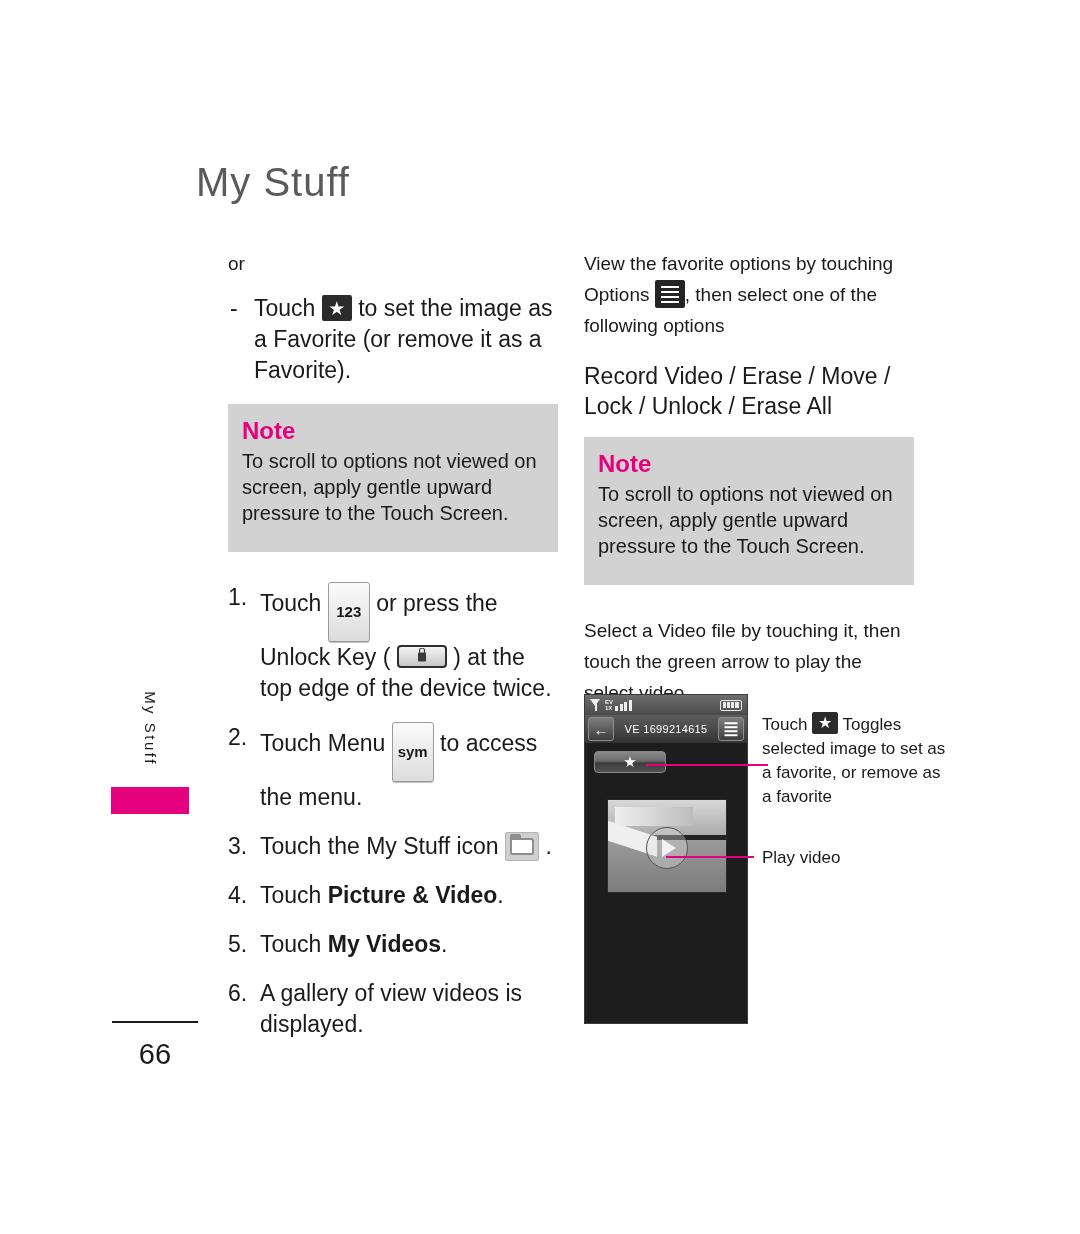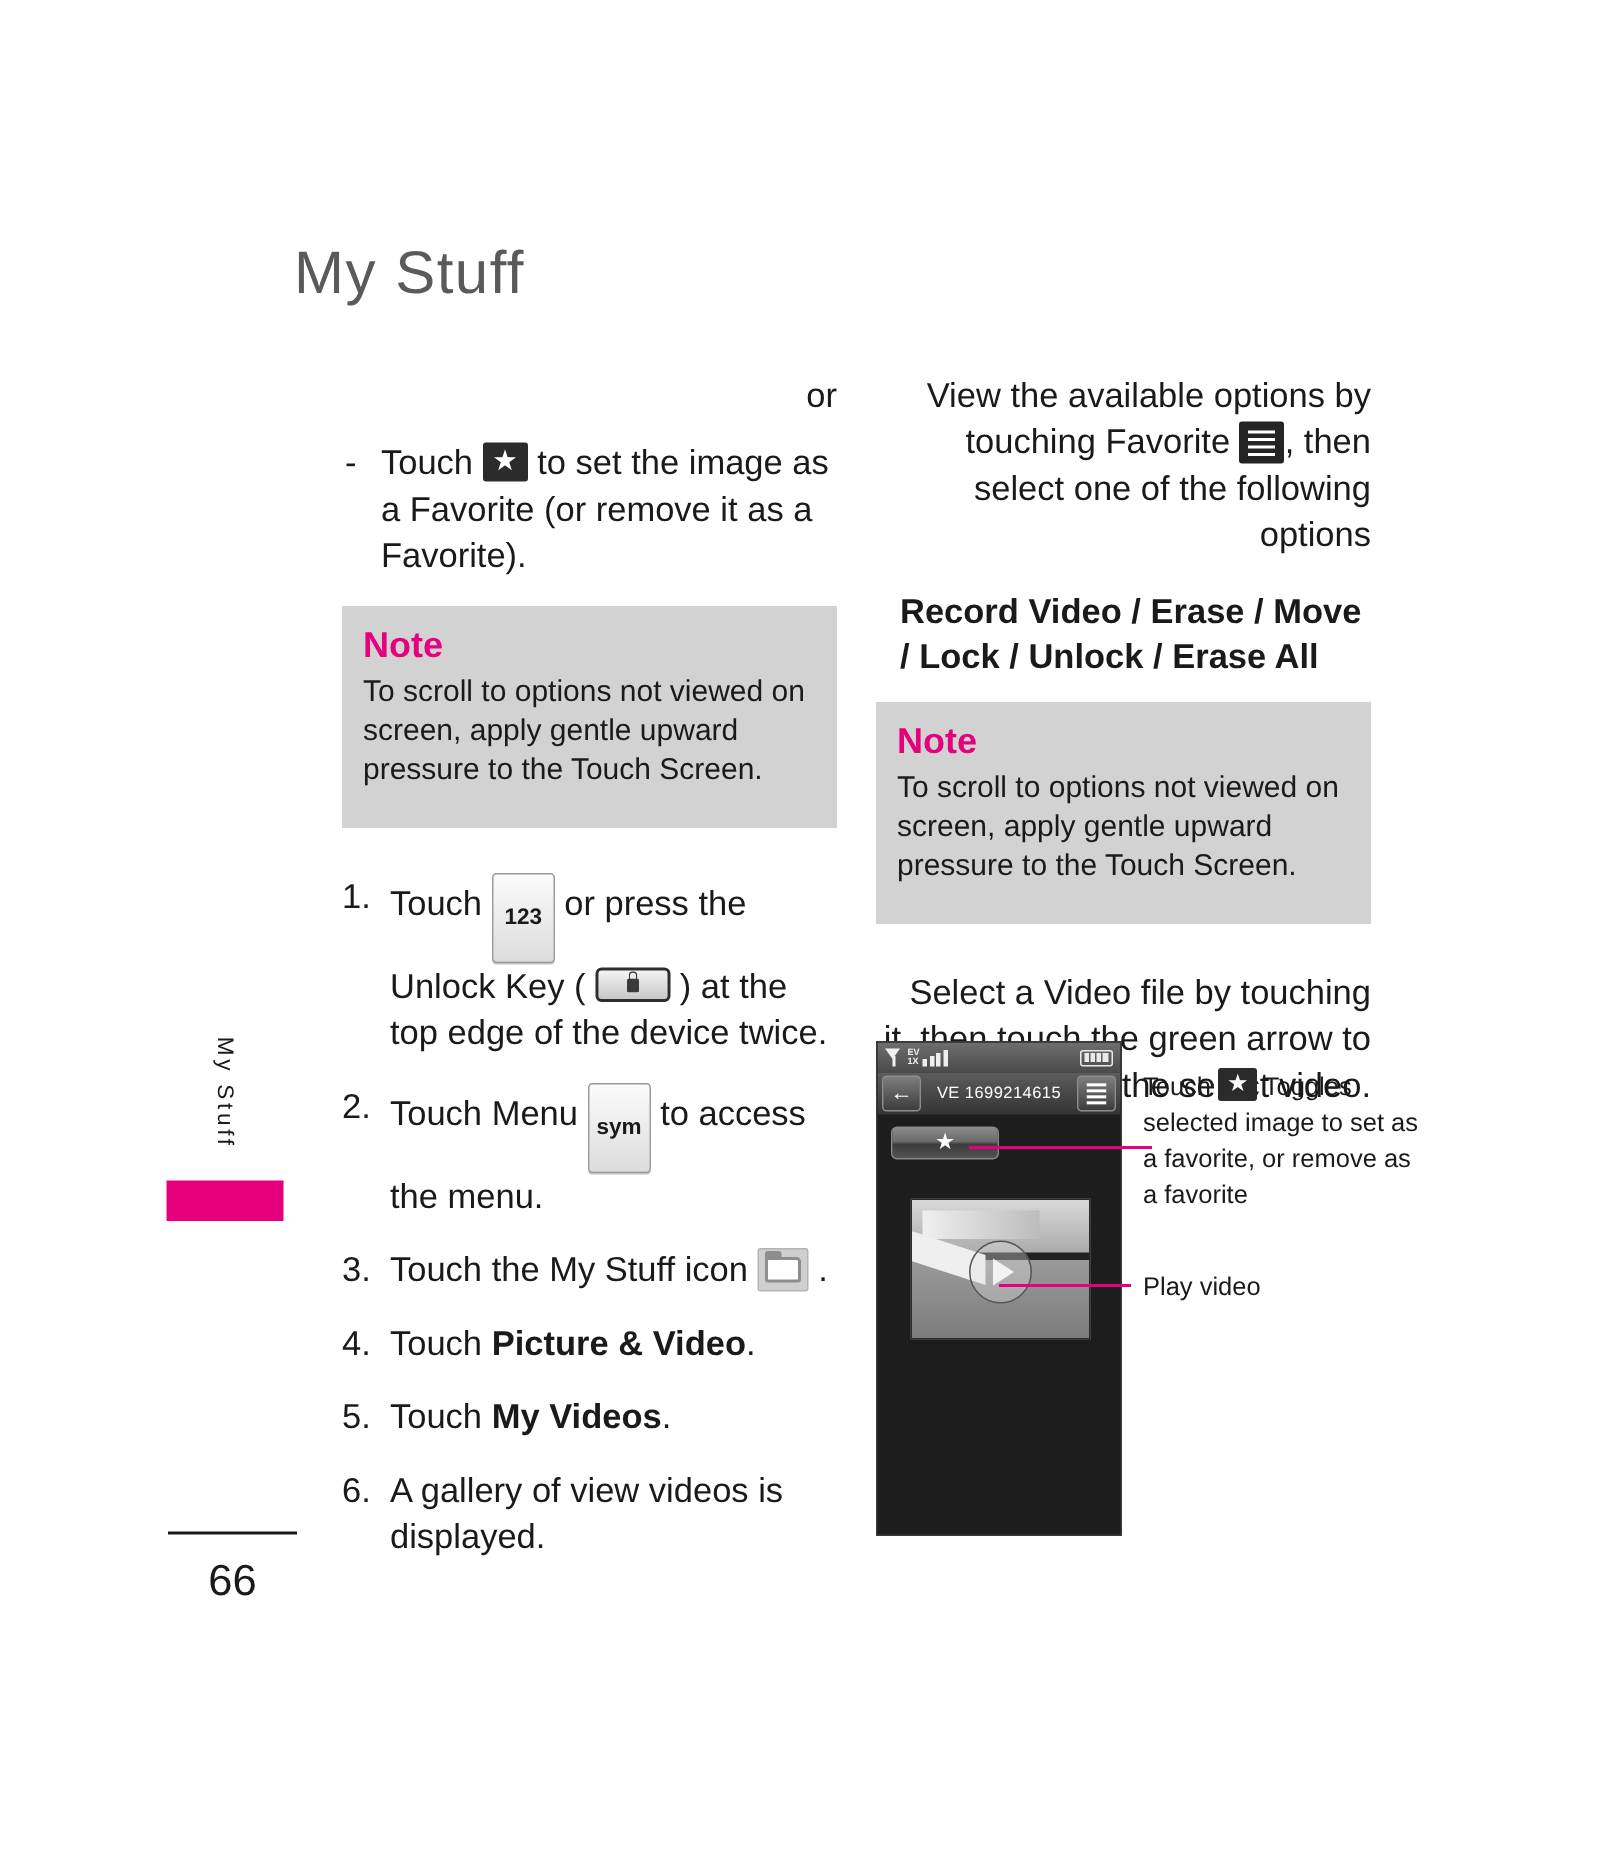--- a/index.html
+++ b/index.html
@@ -78,24 +78,23 @@
 
   
   .column {
     position: absolute;
     width: 330px;
   }
   #col-left  { left: 228px; top: 248px; }
   #col-right { left: 584px; top: 248px; }
 
   .para {
-    font-size: 23px;
+    font-size: 19px;
     line-height: 31px;
     margin: 0 0 20px 0;
-    text-align: right;
   }
   .para.tight { margin-bottom: 14px; }
 
   
   .hang {
     position: relative;
     padding-left: 32px;
     font-size: 23px;
     line-height: 31px;
     margin: 0 0 18px 0;
@@ -132,22 +131,22 @@
   
   .section-heading {
     color: #e5007d;
     font-size: 29px;
     line-height: 36px;
     margin: 6px 0 18px 0;
   }
   .options-heading {
     font-size: 23px;
     line-height: 30px;
-    font-weight: 700;
-    margin: 0 0 16px 16px;
+    font-weight: 400;
+    margin: 0 0 16px 0;
   }
 
   
   .ic {
     display: inline-block;
     vertical-align: -5px;
     position: relative;
   }
   
   .ic-star-chip {
@@ -574,21 +573,21 @@
   <div class="hang">
     <span class="marker">6.</span>
     <span>A gallery of view videos is displayed.</span>
   </div>
 
 </div>
 
 <div id="col-right" class="column">
 
   <p class="para">
-    <span>View the available options by touching Favorite</span>
+    <span>View the favorite options by touching Options</span>
     <span class="ic ic-options"><span class="lines">
           <i></i>
           <i></i>
           <i></i>
           <i></i>
         </span></span><span>, then select one of the following options</span>
   </p>
 
   <div class="options-heading">Record Video / Erase / Move / Lock / Unlock / Erase All</div>
 

